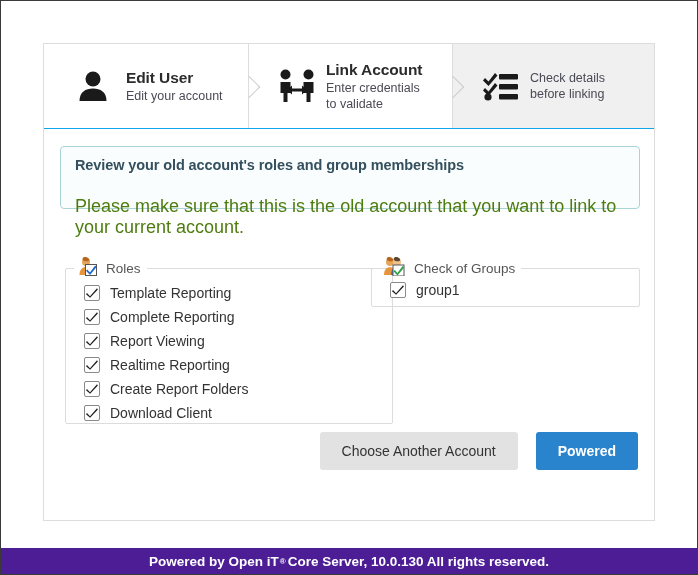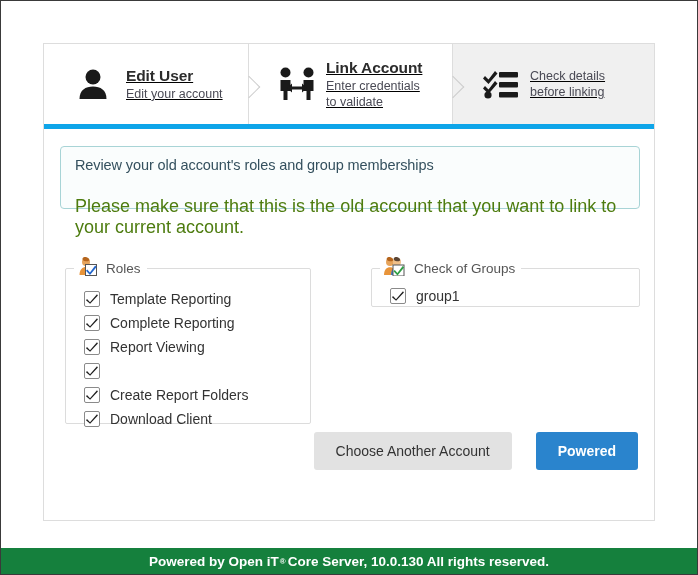--- a/index.html
+++ b/index.html
@@ -26,23 +26,22 @@
     left: 43px; top: 43px;
     width: 612px; height: 478px;
     background: #ffffff;
     border: 1px solid #dddddd;
   }
 
   
   .steps {
     display: flex;
     height: 85px;
-    border-bottom: 5px solid #0ea5e9;
+    border-bottom: 1px solid #0ea5e9;
     position: relative;
-    text-decoration: underline;
   }
   .step {
     display: flex;
     align-items: center;
     position: relative;
     padding-left: 26px;
   }
   .step.s1 { width: 204px; }
   .step.s2 { width: 204px; }
   .step.s3 { width: 202px; background: #f0f0f0; }
@@ -95,21 +94,21 @@
     position: absolute;
     left: 16px; top: 17px;
     width: 580px; height: 63px;
     background: #fafdfd;
     border: 1px solid #a8d4d6;
     border-radius: 4px;
     padding: 10px 14px 0 14px;
   }
   .banner-title {
     font-size: 14.5px;
-    font-weight: normal;
+    font-weight: bold;
     color: #34505e;
     letter-spacing: -0.1px;
   }
   .banner-sub {
     font-size: 18px;
     color: #4d7c0f;
     margin-top: 23px;
   }
 
   .inherit {
@@ -137,32 +136,32 @@
     align-items: center;
     padding: 0 6px 0 4px;
     margin-left: 8px;
     font-size: 13.5px;
     color: #555555;
   }
   legend .lg-label { margin-left: 8px; }
 
   #roles-fieldset {
     left: 21px; top: 128px;
-    width: 246px; height: 167px;
+    width: 328px; height: 167px;
   }
   #groups-fieldset {
     left: 327px; top: 128px;
     width: 269px; height: 50px;
   }
   .fs-inner { padding: 6px 0 8px 18px; }
   #groups-fieldset .fs-inner { padding: 3px 0 6px 18px; }
 
   .chk-row {
     display: flex;
-    align-items: flex-end;
+    align-items: flex-start;
     height: 22px;
     margin-bottom: 2px;
   }
   .chkbox {
     width: 16px; height: 16px;
     border: 1px solid #8a8a8a;
     background: #ffffff;
     border-radius: 2px;
     flex: 0 0 16px;
     position: relative;
@@ -172,21 +171,21 @@
     margin-left: 10px;
     font-size: 14px;
     color: #333333;
   }
 
   
   .btn-row {
     position: absolute;
     right: 16px; top: 303px;
     display: flex;
-    gap: 24px;
+    gap: 18px;
     border-radius: 19px;
   }
   .btn {
     font-family: "Liberation Sans", sans-serif;
     border: none;
     border-radius: 3px;
     cursor: pointer;
     height: 38px;
     font-size: 14px;
   }
@@ -200,21 +199,21 @@
     color: #ffffff;
     font-weight: bold;
     padding: 0 22px;
   }
 
   
   .footer {
     position: absolute;
     left: 1px; right: 1px; bottom: 1px;
     height: 26px;
-    background: #15803d;
+    background: #4c1d95;
     color: #ffffff;
     display: flex;
     align-items: center;
     justify-content: center;
     font-size: 13.5px;
     font-weight: bold;
   }
   .footer sup { font-size: 8px; vertical-align: super; margin: 0 2px 0 1px; }
 </style>
 </head>
@@ -328,20 +327,21 @@
               </svg>
           </span>
           <span class="chk-label">Report Viewing</span>
         </div>
         <div class="chk-row">
           <span class="chkbox">
             <svg width="12" height="12" viewBox="0 0 12 12">
                 <path d="M1 6 l3 3.2 L11 1.2 l0.9 1.3 l-7.8 8.3 L0 7.2 Z" fill="#1f1f1f"></path>
               </svg>
           </span>
+          <span class="chk-label">Realtime Reporting</span>
         </div>
         <div class="chk-row">
           <span class="chkbox">
             <svg width="12" height="12" viewBox="0 0 12 12">
                 <path d="M1 6 l3 3.2 L11 1.2 l0.9 1.3 l-7.8 8.3 L0 7.2 Z" fill="#1f1f1f"></path>
               </svg>
           </span>
           <span class="chk-label">Create Report Folders</span>
         </div>
         <div class="chk-row">

